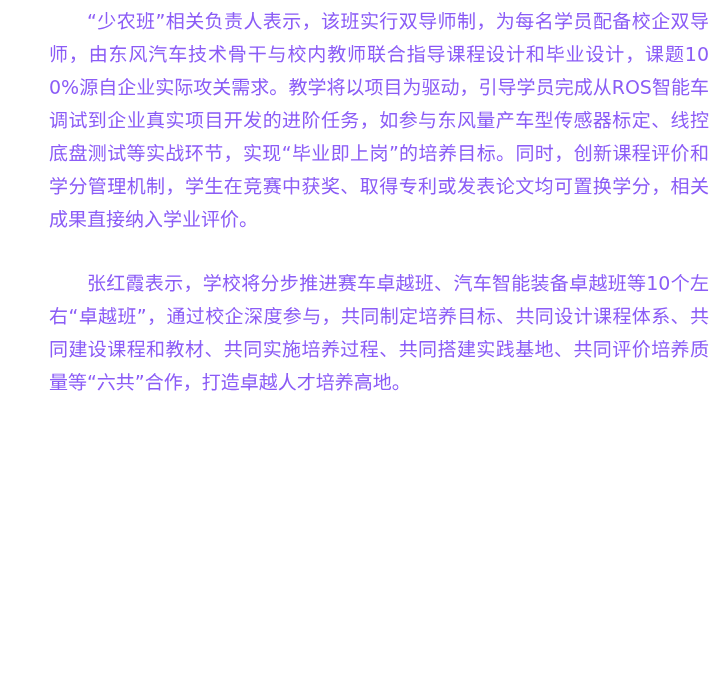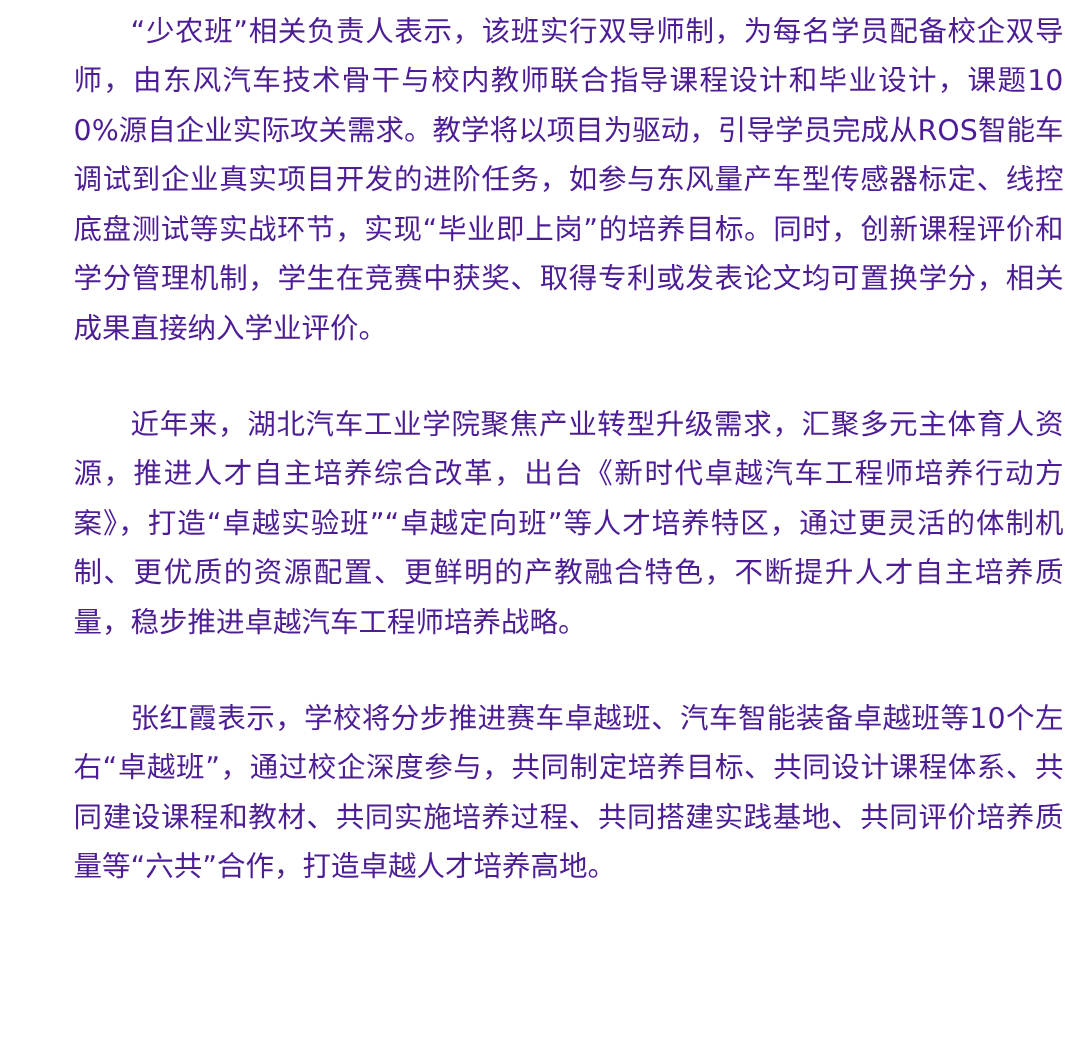--- a/index.html
+++ b/index.html
@@ -14,33 +14,32 @@
     }
     .article {
       box-sizing: border-box;
       width: 710px;
       padding: 5px 1px 0 1px;
     }
     .para {
       font-family: "DejaVu Sans", sans-serif;
       font-size: 19px;
       line-height: 33px;
-      color: #4c1d95;
+      color: #8b5cf6;
       text-align: justify;
       text-justify: inter-ideograph;
       text-indent: 2em;
       margin: 0 0 31px 0;
       word-break: break-all;
       overflow-wrap: break-word;
       padding-left: 48px;
     }
     .para:last-child {
       margin-bottom: 0;
     }
   </style>
 </head>
 <body>
 
 <div class="article">
   <p class="para">“少农班”相关负责人表示，该班实行双导师制，为每名学员配备校企双导师，由东风汽车技术骨干与校内教师联合指导课程设计和毕业设计，课题100%源自企业实际攻关需求。教学将以项目为驱动，引导学员完成从ROS智能车调试到企业真实项目开发的进阶任务，如参与东风量产车型传感器标定、线控底盘测试等实战环节，实现“毕业即上岗”的培养目标。同时，创新课程评价和学分管理机制，学生在竞赛中获奖、取得专利或发表论文均可置换学分，相关成果直接纳入学业评价。</p>
-  <p class="para">近年来，湖北汽车工业学院聚焦产业转型升级需求，汇聚多元主体育人资源，推进人才自主培养综合改革，出台《新时代卓越汽车工程师培养行动方案》，打造“卓越实验班”“卓越定向班”等人才培养特区，通过更灵活的体制机制、更优质的资源配置、更鲜明的产教融合特色，不断提升人才自主培养质量，稳步推进卓越汽车工程师培养战略。</p>
   <p class="para">张红霞表示，学校将分步推进赛车卓越班、汽车智能装备卓越班等10个左右“卓越班”，通过校企深度参与，共同制定培养目标、共同设计课程体系、共同建设课程和教材、共同实施培养过程、共同搭建实践基地、共同评价培养质量等“六共”合作，打造卓越人才培养高地。</p>
 </div>
 
 </body></html>

